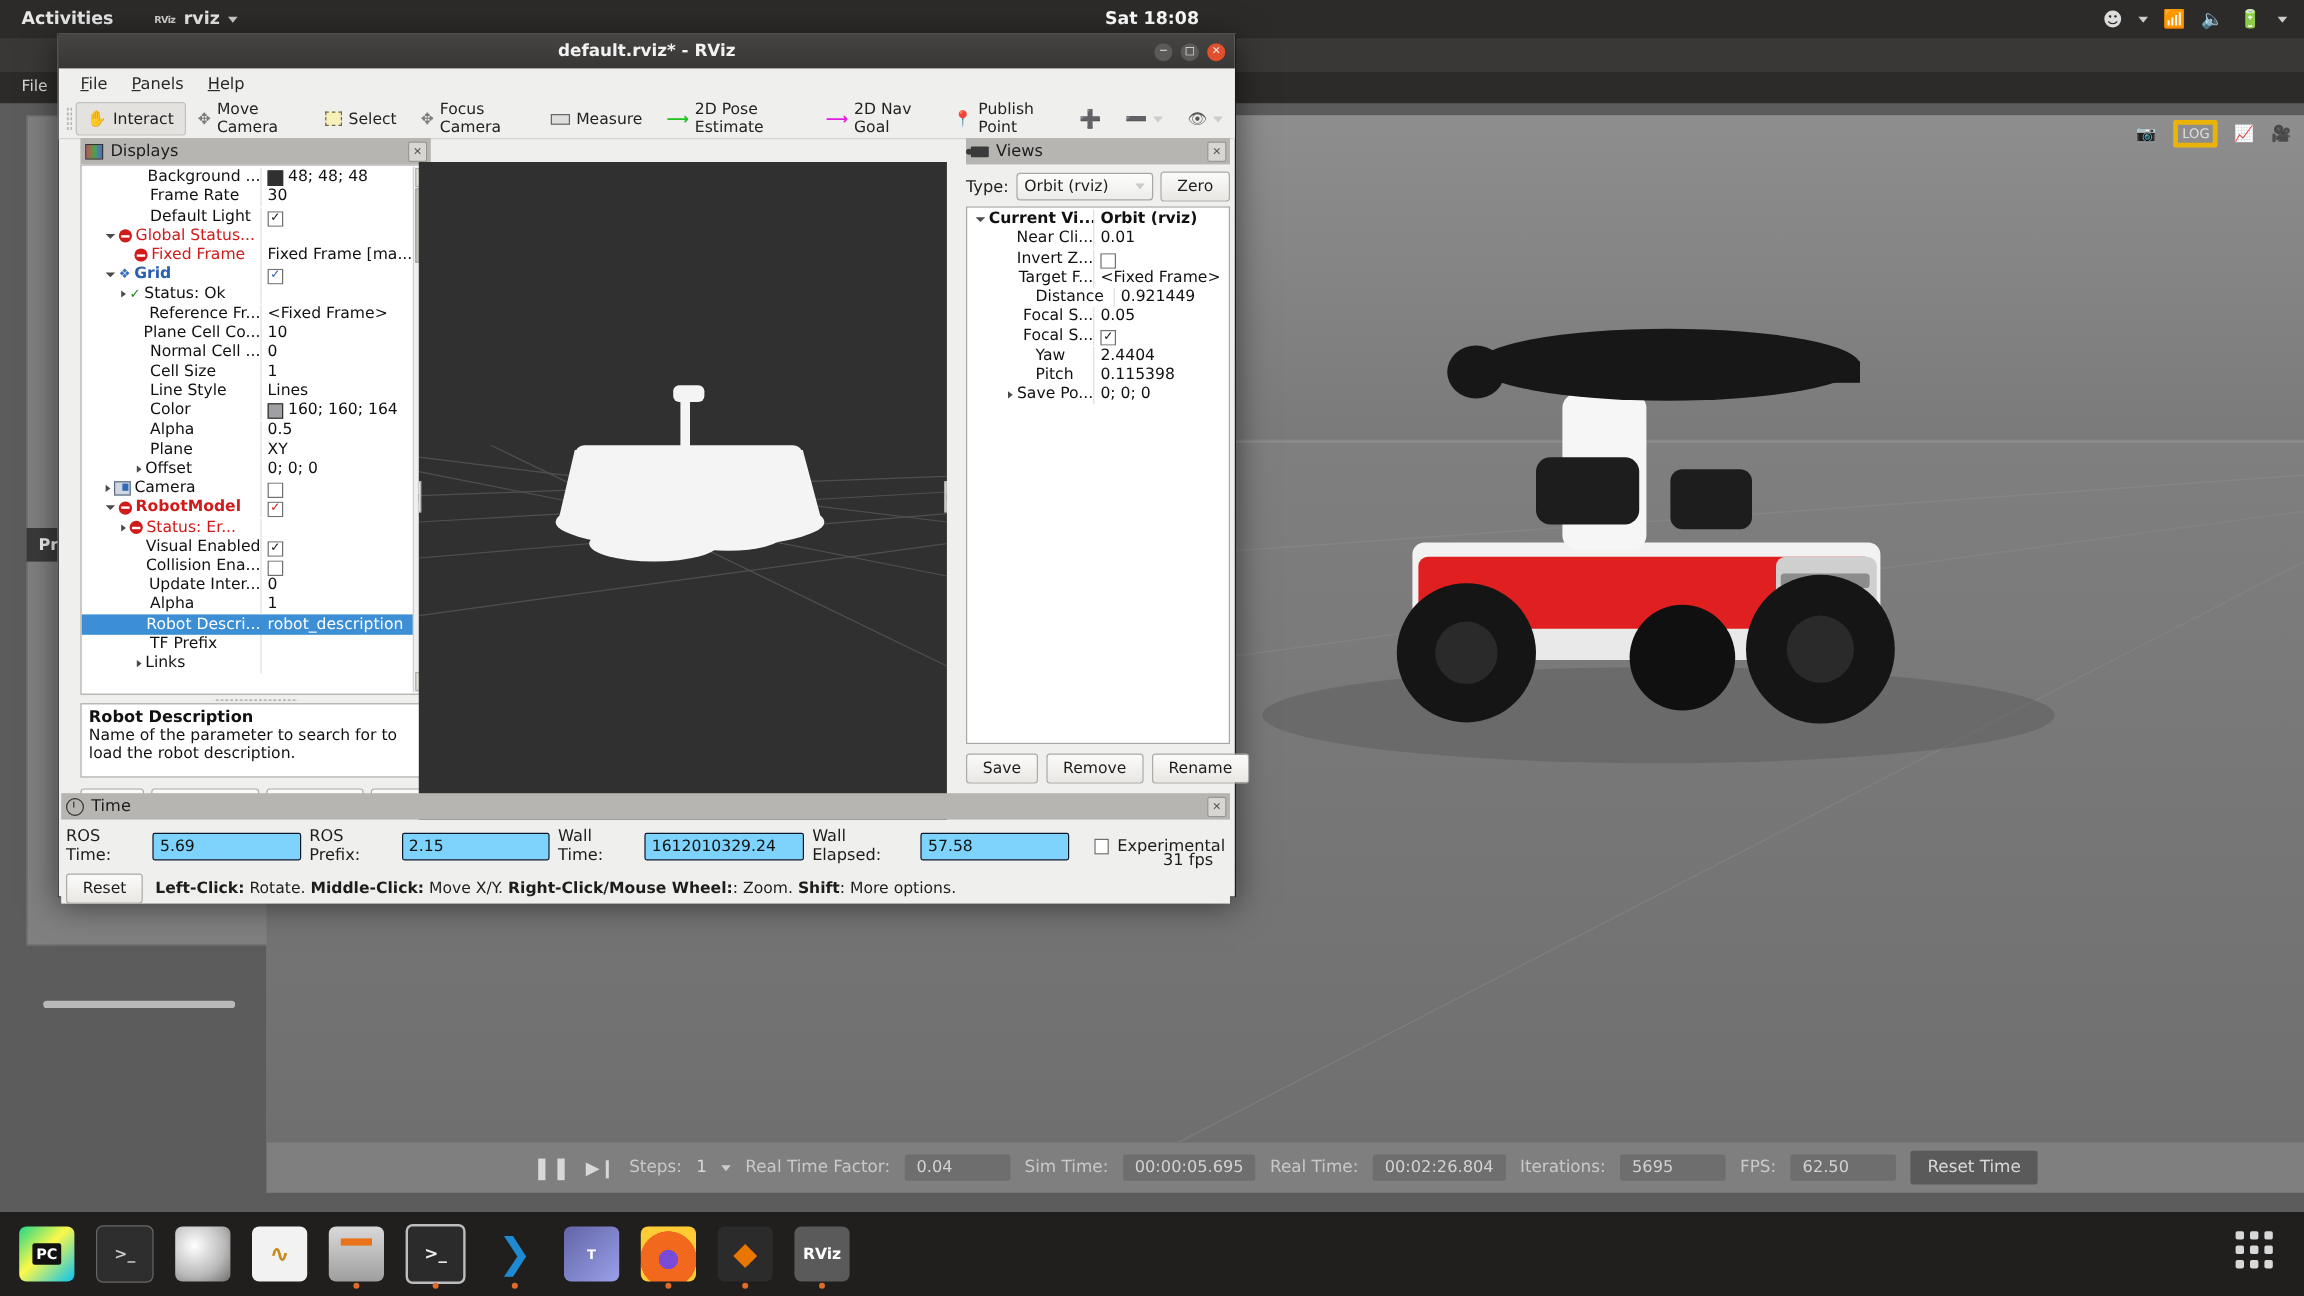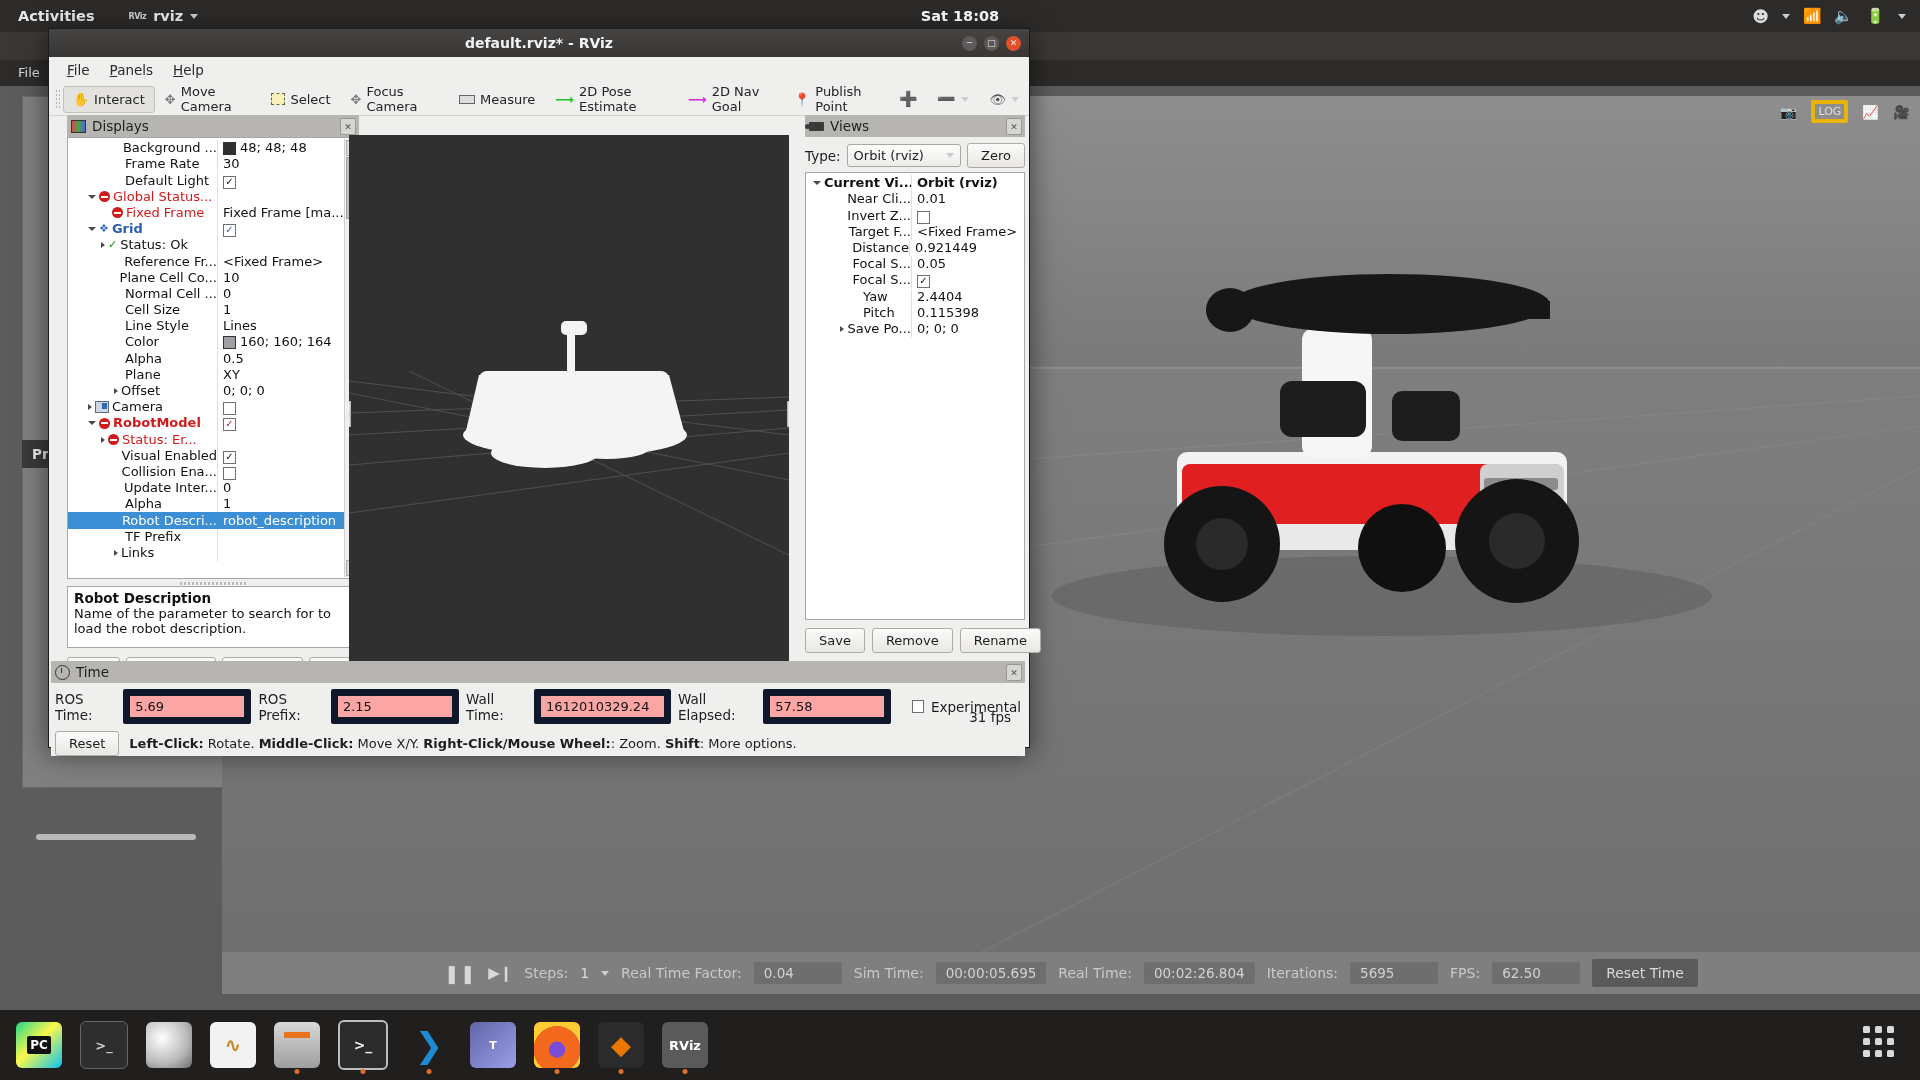--- a/index.html
+++ b/index.html
@@ -120,21 +120,21 @@
   .combo{flex:1;background:linear-gradient(#fdfdfc,#ececea);border:1px solid #a9a7a3;border-radius:3px;
     padding:3px 6px;font-size:13px;display:flex;align-items:center;justify-content:space-between;}
   #views-tree{background:#fff;border:1px solid #a9a7a3;height:446px;overflow:hidden;}
   #views-tree .trow .k{width:106px;}
   #views-btns{display:flex;gap:7px;margin-top:8px;}
 
   
   #time{position:absolute;left:2px;top:632px;width:974px;height:70px;}
   #time-body{background:#efefed;padding:6px 4px 0 4px;box-sizing:border-box;}
   .fldrow{display:flex;align-items:center;gap:7px;font-size:13.5px;color:#1d1d1d;}
-  .txtin{background:#fca5a5;border:7px solid #0f172a;border-radius:2px;padding:3px 5px;font-size:13px;color:#111;}
+  .txtin{background:#7dd3fc;border:1px solid #0f172a;border-radius:2px;padding:3px 5px;font-size:13px;color:#111;}
   #hintrow{display:flex;align-items:center;gap:10px;margin-top:7px;font-size:13px;color:#1d1d1d;}
   #fps{position:absolute;right:14px;bottom:6px;font-size:13.5px;color:#1d1d1d;}
   .clockico{width:13px;height:13px;border:1.6px solid #333;border-radius:50%;display:inline-block;position:relative;}
   .clockico:after{content:"";position:absolute;left:4.5px;top:2px;width:1.5px;height:5px;background:#333;}
   .monico{width:13px;height:11px;display:inline-block;
     background:linear-gradient(90deg,#d34a4a,#4aa34a,#4a6ad3);border:1px solid #333;}
   .camhdr{width:15px;height:9px;background:#3a3a3a;display:inline-block;position:relative;border-radius:1px;}
   .camhdr:before{content:"";position:absolute;left:-4px;top:2px;width:5px;height:5px;border-radius:50%;background:#3a3a3a;}
 </style>
 </head>
@@ -683,21 +683,21 @@
             <div class="k" style="width: 106px;">
               <span class="ind" style="width: 39px;"></span>
               <span class="ind" style="width: 8px;"></span>
               <span>Target F...</span>
             </div>
             <div class="v">
               <span>&lt;Fixed Frame&gt;</span>
             </div>
           </div>
           <div class="trow">
-            <div class="k" style="width: 104px; margin-top: 34px;">
+            <div class="k" style="width: 123px; margin-top: 34px;">
               <span class="ind" style="width: 39px;"></span>
               <span class="ind" style="width: 8px;"></span>
               <span>Distance</span>
             </div>
             <div class="v">
               <span>0.921449</span>
             </div>
           </div>
           <div class="trow">
             <div class="k" style="width: 106px;">

